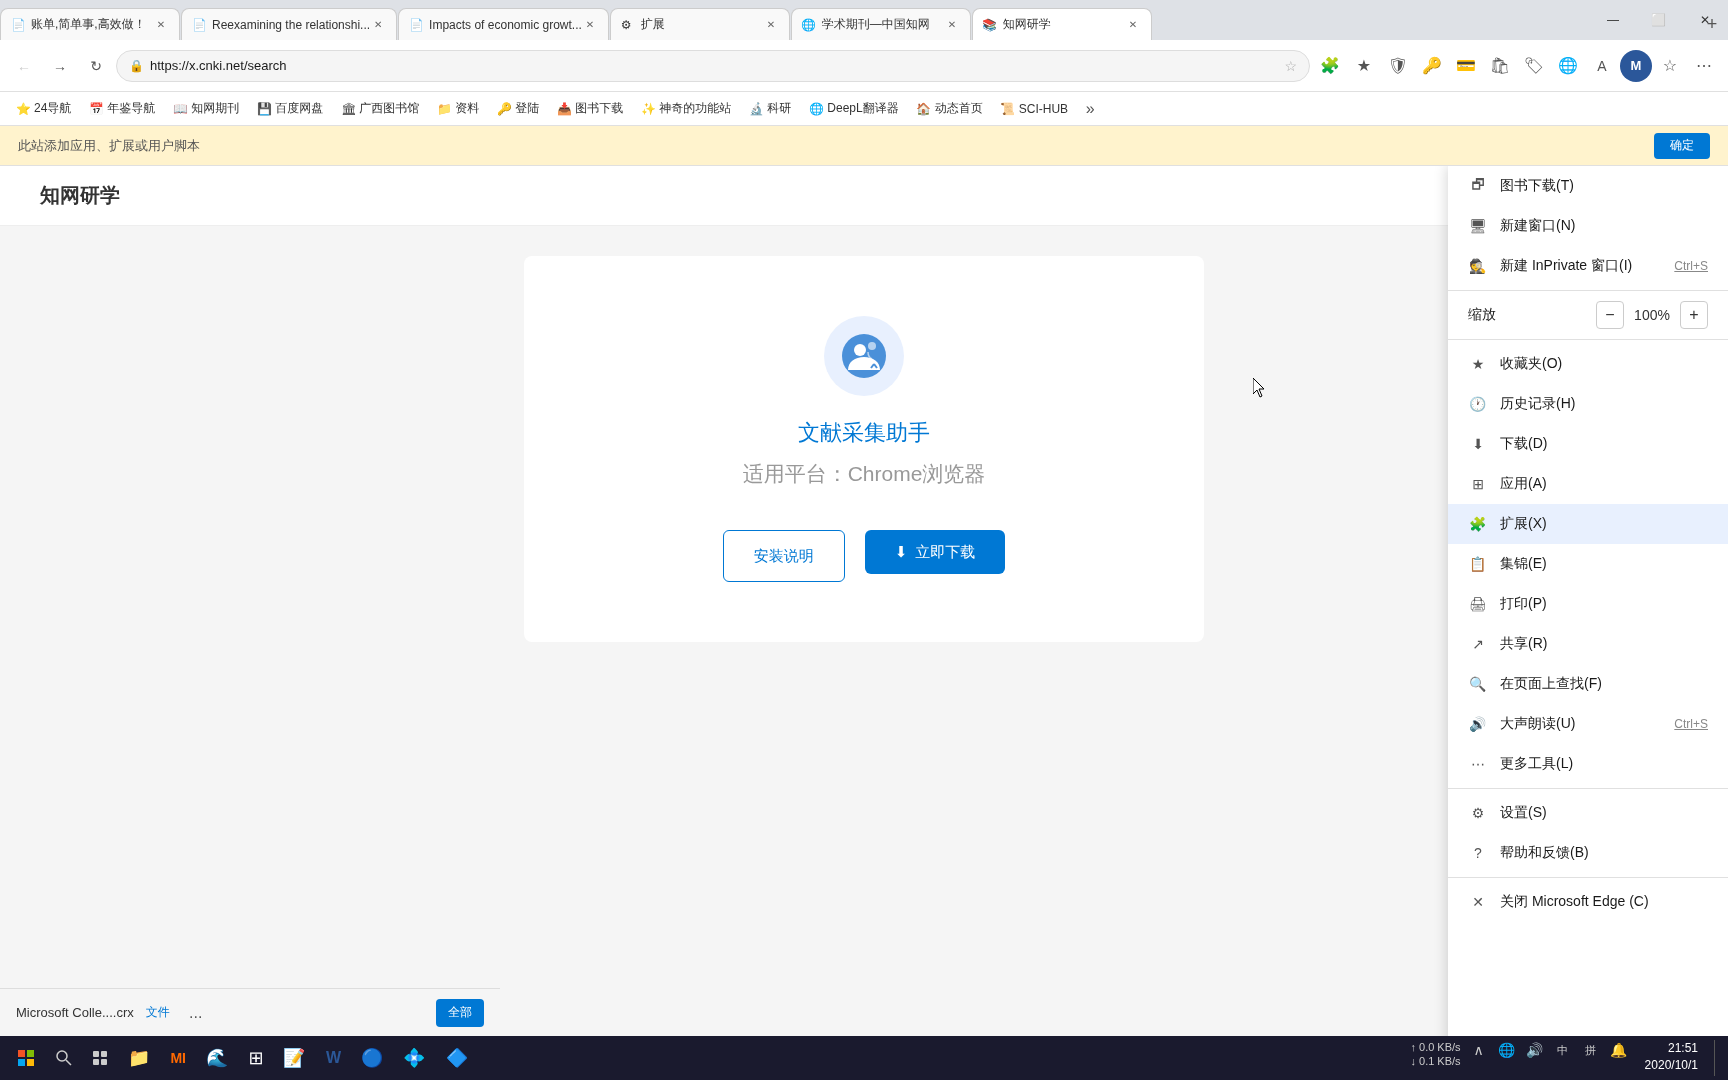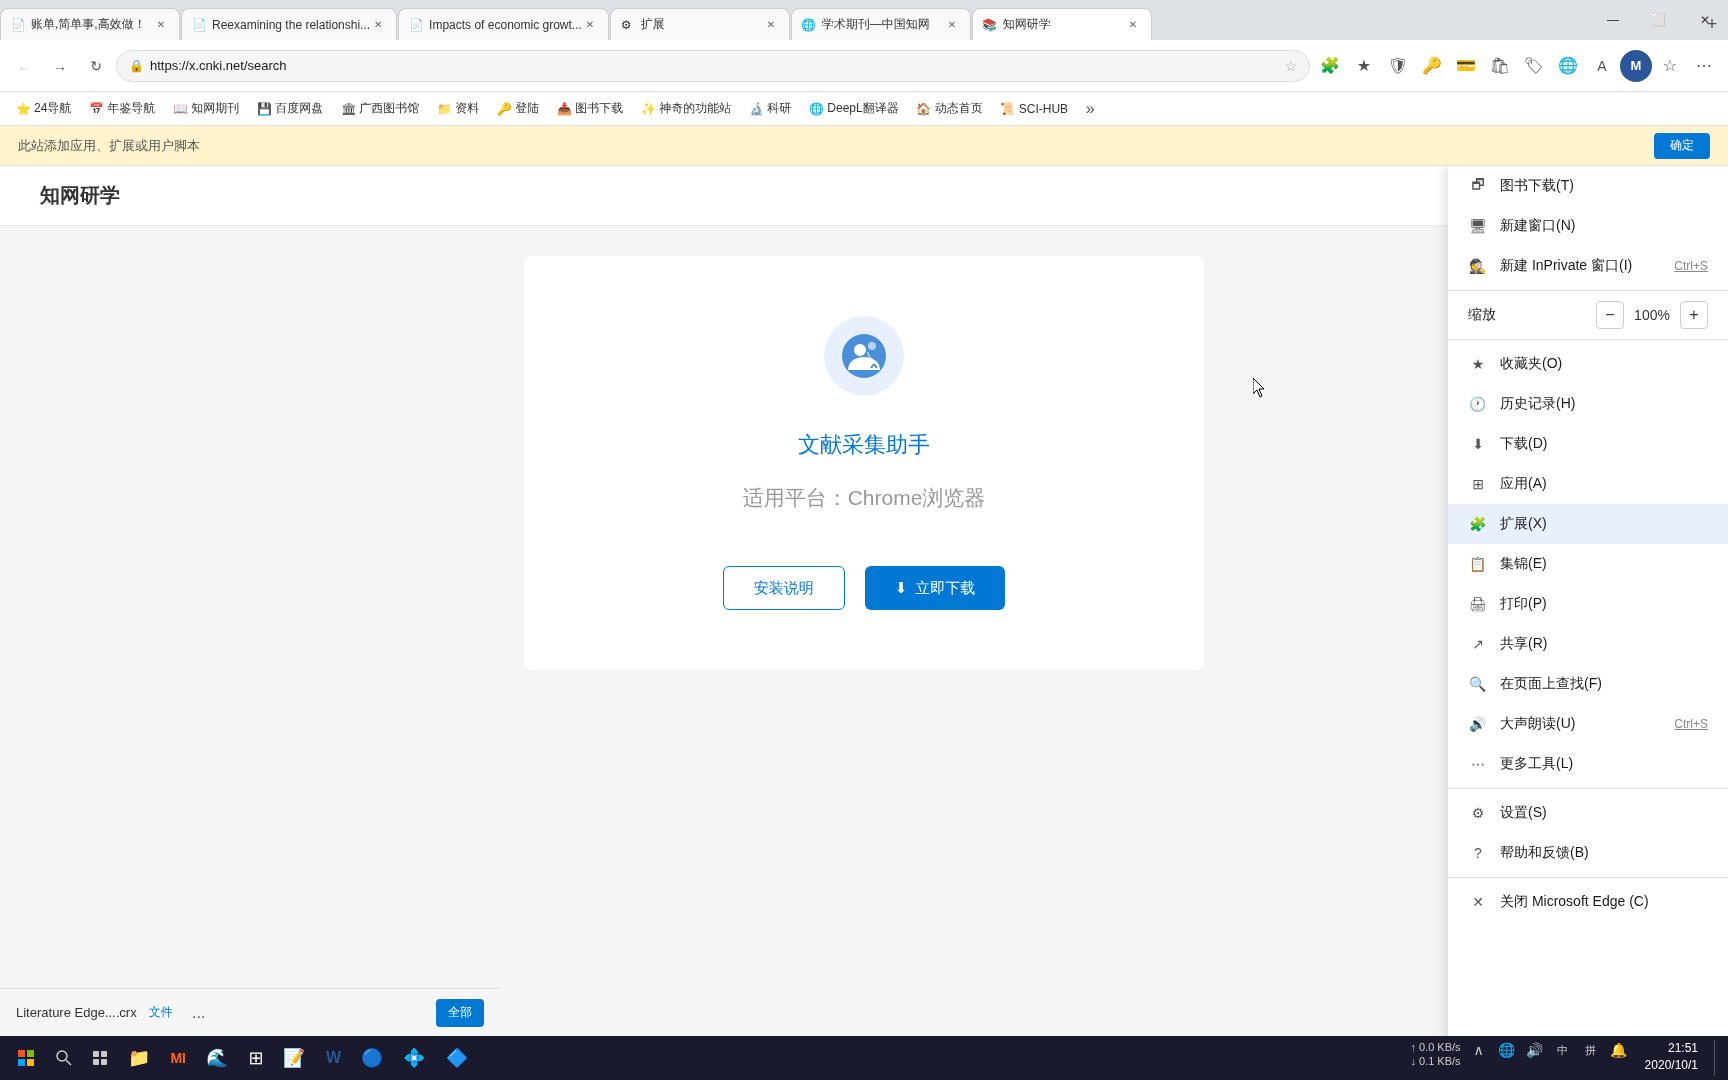--- a/index.html
+++ b/index.html
@@ -50,27 +50,27 @@
 
     
     .site-header { background: #fff; padding: 0 40px; display: flex; align-items: center; height: 60px; border-bottom: 1px solid #eee; }
     .site-logo { font-size: 20px; font-weight: bold; color: #333; margin-right: auto; }
     .site-nav { display: flex; gap: 40px; align-items: center; }
     .site-nav-item { font-size: 15px; color: #555; cursor: pointer; padding-bottom: 4px; }
     .site-nav-item.active { color: #0078d4; border-bottom: 2px solid #0078d4; font-weight: 500; }
 
     
     .page-body { flex: 1; display: flex; align-items: flex-start; justify-content: center; padding: 30px; }
-    .card { background: #fff; border-radius: 8px; padding: 60px 80px; width: 680px; display: flex; flex-direction: column; align-items: center; gap: 24px; }
+    .card { background: #fff; border-radius: 8px; padding: 60px 80px; width: 680px; display: flex; flex-direction: column; align-items: center; gap: 12px; }
     .card-icon { width: 80px; height: 80px; border-radius: 50%; background: #e8f0fe; display: flex; align-items: center; justify-content: center; margin-bottom: 10px; }
     .card-icon svg { width: 48px; height: 48px; }
     .card-title { font-size: 22px; color: #0078d4; font-weight: 500; }
     .card-subtitle { font-size: 21px; color: #999; }
     .card-buttons { display: flex; gap: 20px; margin-top: 30px; }
-    .btn-outline { height: 44px; padding: 0 30px; border: 1.5px solid #0078d4; color: #0078d4; background: #fff; border-radius: 6px; font-size: 15px; cursor: pointer; }
+    .btn-outline { height: 52px; padding: 0 30px; border: 1.5px solid #0078d4; color: #0078d4; background: #fff; border-radius: 6px; font-size: 15px; cursor: pointer; }
     .btn-primary { height: 44px; padding: 0 30px; background: #0078d4; color: #fff; border: none; border-radius: 6px; font-size: 15px; cursor: pointer; display: flex; align-items: center; gap: 8px; }
 
     
     .edge-menu { position: absolute; right: 0; top: 0; width: 280px; height: 100%; background: #fff; box-shadow: -2px 0 12px rgba(0,0,0,0.15); z-index: 100; display: flex; flex-direction: column; }
     .menu-item { height: 40px; display: flex; align-items: center; padding: 0 20px; gap: 12px; cursor: pointer; font-size: 14px; color: #1a1a1a; }
     .menu-item.highlighted { background: #e8f0fe; }
     .menu-item .menu-icon { width: 20px; height: 20px; display: flex; align-items: center; justify-content: center; color: #555; flex-shrink: 0; }
     .menu-item .menu-label { flex: 1; }
     .menu-item .menu-shortcut { font-size: 12px; color: #888; text-decoration: underline; }
     .menu-divider { height: 1px; background: #e0e0e0; margin: 4px 0; }
@@ -362,21 +362,21 @@
         <div class="menu-item">
     <span class="menu-icon">✕</span>
     <span class="menu-label">关闭 Microsoft Edge (C)</span>
 
   </div>
       </div>
   </div>
 </div>
 
 <div class="download-bar">
-  <div style="font-size:13px; color:#333;">Literature Edge....crx</div>
+  <div style="font-size:13px; color:#333;">Microsoft Colle....crx</div>
   <div style="font-size:12px; color:#0078d4; cursor:pointer;">文件</div>
   <div class="download-more">...</div>
   <button class="download-fullbtn">全部</button>
 </div>
 
 <div class="bottom-bar">
   <div class="taskbar-start">
     <svg width="18" height="18" viewBox="0 0 18 18" fill="none">
       <rect x="1" y="1" width="7" height="7" fill="#f35325"></rect>
       <rect x="10" y="1" width="7" height="7" fill="#81bc06"></rect>

